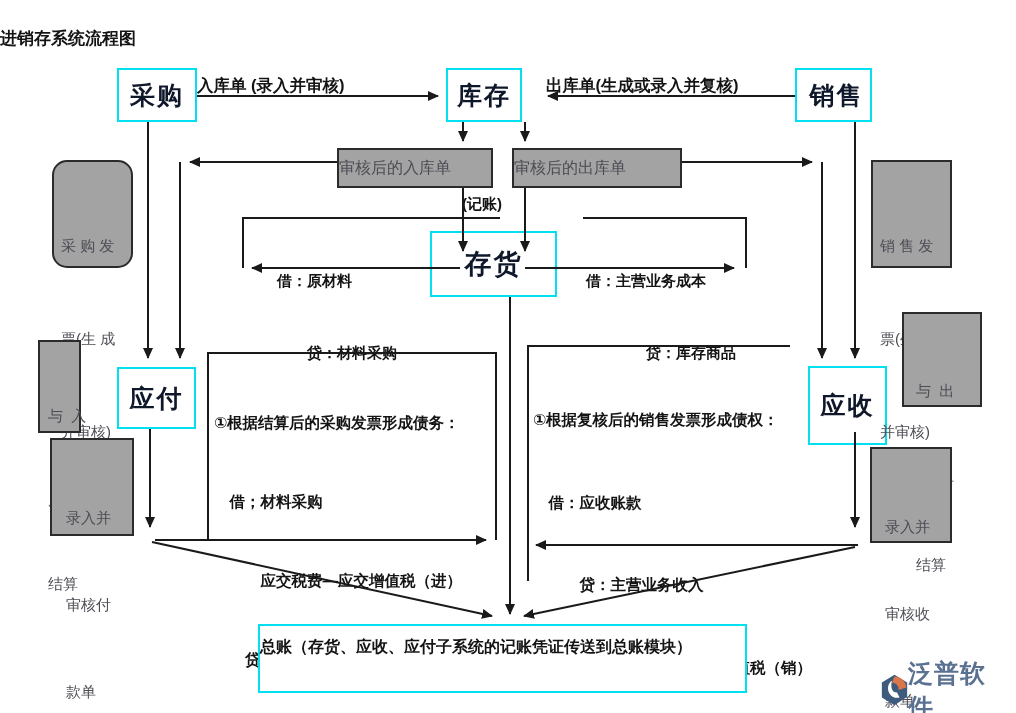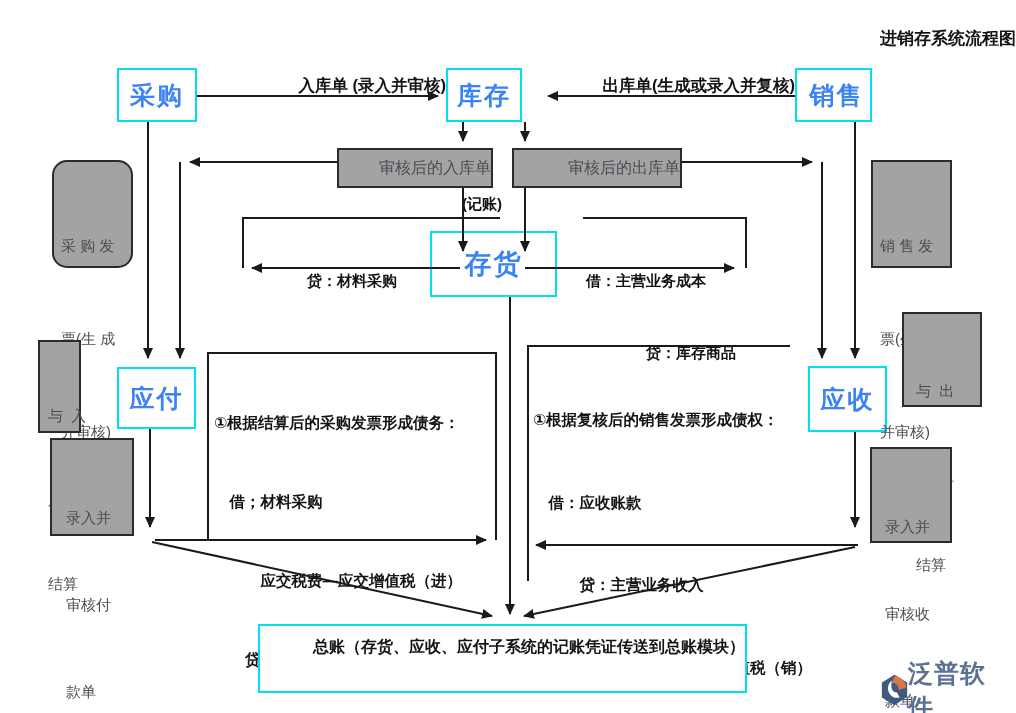--- a/index.html
+++ b/index.html
@@ -1,25 +1,25 @@
 <!DOCTYPE html>
 <html><head>
 <meta charset="utf-8">
 <style>
   html,body{margin:0;padding:0;background:#fff;}
   #canvas{position:relative;width:1016px;height:713px;background:#fff;overflow:hidden;
           font-family:"Liberation Sans","DejaVu Sans",sans-serif;color:#141414;}
   .abs{position:absolute;box-sizing:border-box;}
   .cyanbox{border:2px solid #00e0f0;background:#fff;}
   .blkbox{border:2px solid #2b2b2b;background:#a3a3a3;}
-  .node{display:flex;align-items:center;justify-content:center;font-weight:700;color:#3b82f6;letter-spacing:2px;}
+  .node{display:flex;align-items:center;justify-content:center;font-weight:700;color:#0f172a;letter-spacing:2px;}
   .gray{color:#4c4c55;}
   .pre{white-space:pre;}
   .bold{font-weight:700;}
-  .ctr{text-align:right;}
+  .ctr{text-align:left;}
   svg.overlay{position:absolute;left:0;top:0;z-index:6;pointer-events:none;}
   .frame{background:transparent;}
   .lineTL{border-top:2px solid #1a1a1a;border-left:2px solid #1a1a1a;}
   .lineTR{border-top:2px solid #1a1a1a;border-right:2px solid #1a1a1a;}
   .lineTLR{border-top:2px solid #1a1a1a;border-left:2px solid #1a1a1a;border-right:2px solid #1a1a1a;}
   .jtext{font-size:15px;font-weight:700;line-height:24px;}
   .bigtext{font-size:15.5px;font-weight:700;}
   .logo-name{font-size:25px;font-weight:700;color:#5b7191;letter-spacing:1px;line-height:34px;}
 </style>
 </head>
@@ -30,21 +30,21 @@
   <div class="abs ctr bold" style="left:0;top:27px;width:1016px;font-size:17px;">进销存系统流程图</div>
 
   <div class="abs ctr bold" style="left:197px;top:75px;width:249px;font-size:16.5px;">入库单 (录入并审核)</div>
   <div class="abs ctr bold" style="left:546px;top:75px;width:249px;font-size:16.5px;">出库单(生成或录入并复核)</div>
 
   <div class="abs cyanbox node" style="left:117px;top:68px;width:80px;height:54px;font-size:25px;">采购</div>
   <div class="abs cyanbox node" style="left:446px;top:68px;width:76px;height:54px;font-size:25px;">库存</div>
   <div class="abs cyanbox node" style="left:795px;top:68px;width:77px;height:54px;font-size:25px;padding-left:6px;">销售</div>
   <div class="abs cyanbox node" style="left:430px;top:231px;width:127px;height:66px;font-size:27px;">存货</div>
   <div class="abs cyanbox node" style="left:117px;top:367px;width:79px;height:62px;font-size:25px;">应付</div>
-  <div class="abs cyanbox node" style="left:808px;top:366px;width:79px;height:66px;font-size:25px;">应收</div>
+  <div class="abs cyanbox node" style="left:808px;top:366px;width:79px;height:79px;font-size:25px;">应收</div>
 
   <div class="abs blkbox gray ctr" style="left:337px;top:148px;width:156px;height:40px;font-size:16px;line-height:36px;">审核后的入库单</div>
   <div class="abs blkbox gray ctr" style="left:512px;top:148px;width:170px;height:40px;font-size:16px;line-height:36px;">审核后的出库单</div>
 
   <div class="abs bold" style="left:462px;top:195px;font-size:15px;">(记账)</div>
 
   <div class="abs blkbox gray pre" style="left:52px;top:160px;width:81px;height:108px;font-size:15px;line-height:31px;padding:6px 0 0 7px;border-radius:15px;">
     <div>采 购 发</div>
     <div>票(生 成</div>
     <div>并审核)</div>
@@ -70,20 +70,21 @@
     <div>款单</div>
   </div>
   <div class="abs blkbox gray pre" style="left:870px;top:447px;width:82px;height:96px;font-size:15px;line-height:29px;padding:5px 0 0 13px;">
     <div>录入并</div>
     <div>审核收</div>
     <div>款单</div>
   </div>
 
   <div class="abs frame lineTL" style="left:242px;top:217px;width:258px;height:51px;">
     <div class="jtext pre" style="padding:2px 0 0 33px;">
+      <div>借：原材料</div>
       <div>　　贷：材料采购</div>
     </div>
   </div>
   <div class="abs frame lineTR" style="left:583px;top:217px;width:164px;height:51px;">
     <div class="jtext pre" style="padding:2px 0 0 3px;">
       <div>借：主营业务成本</div>
       <div>　　　　贷：库存商品</div>
     </div>
   </div>
 

